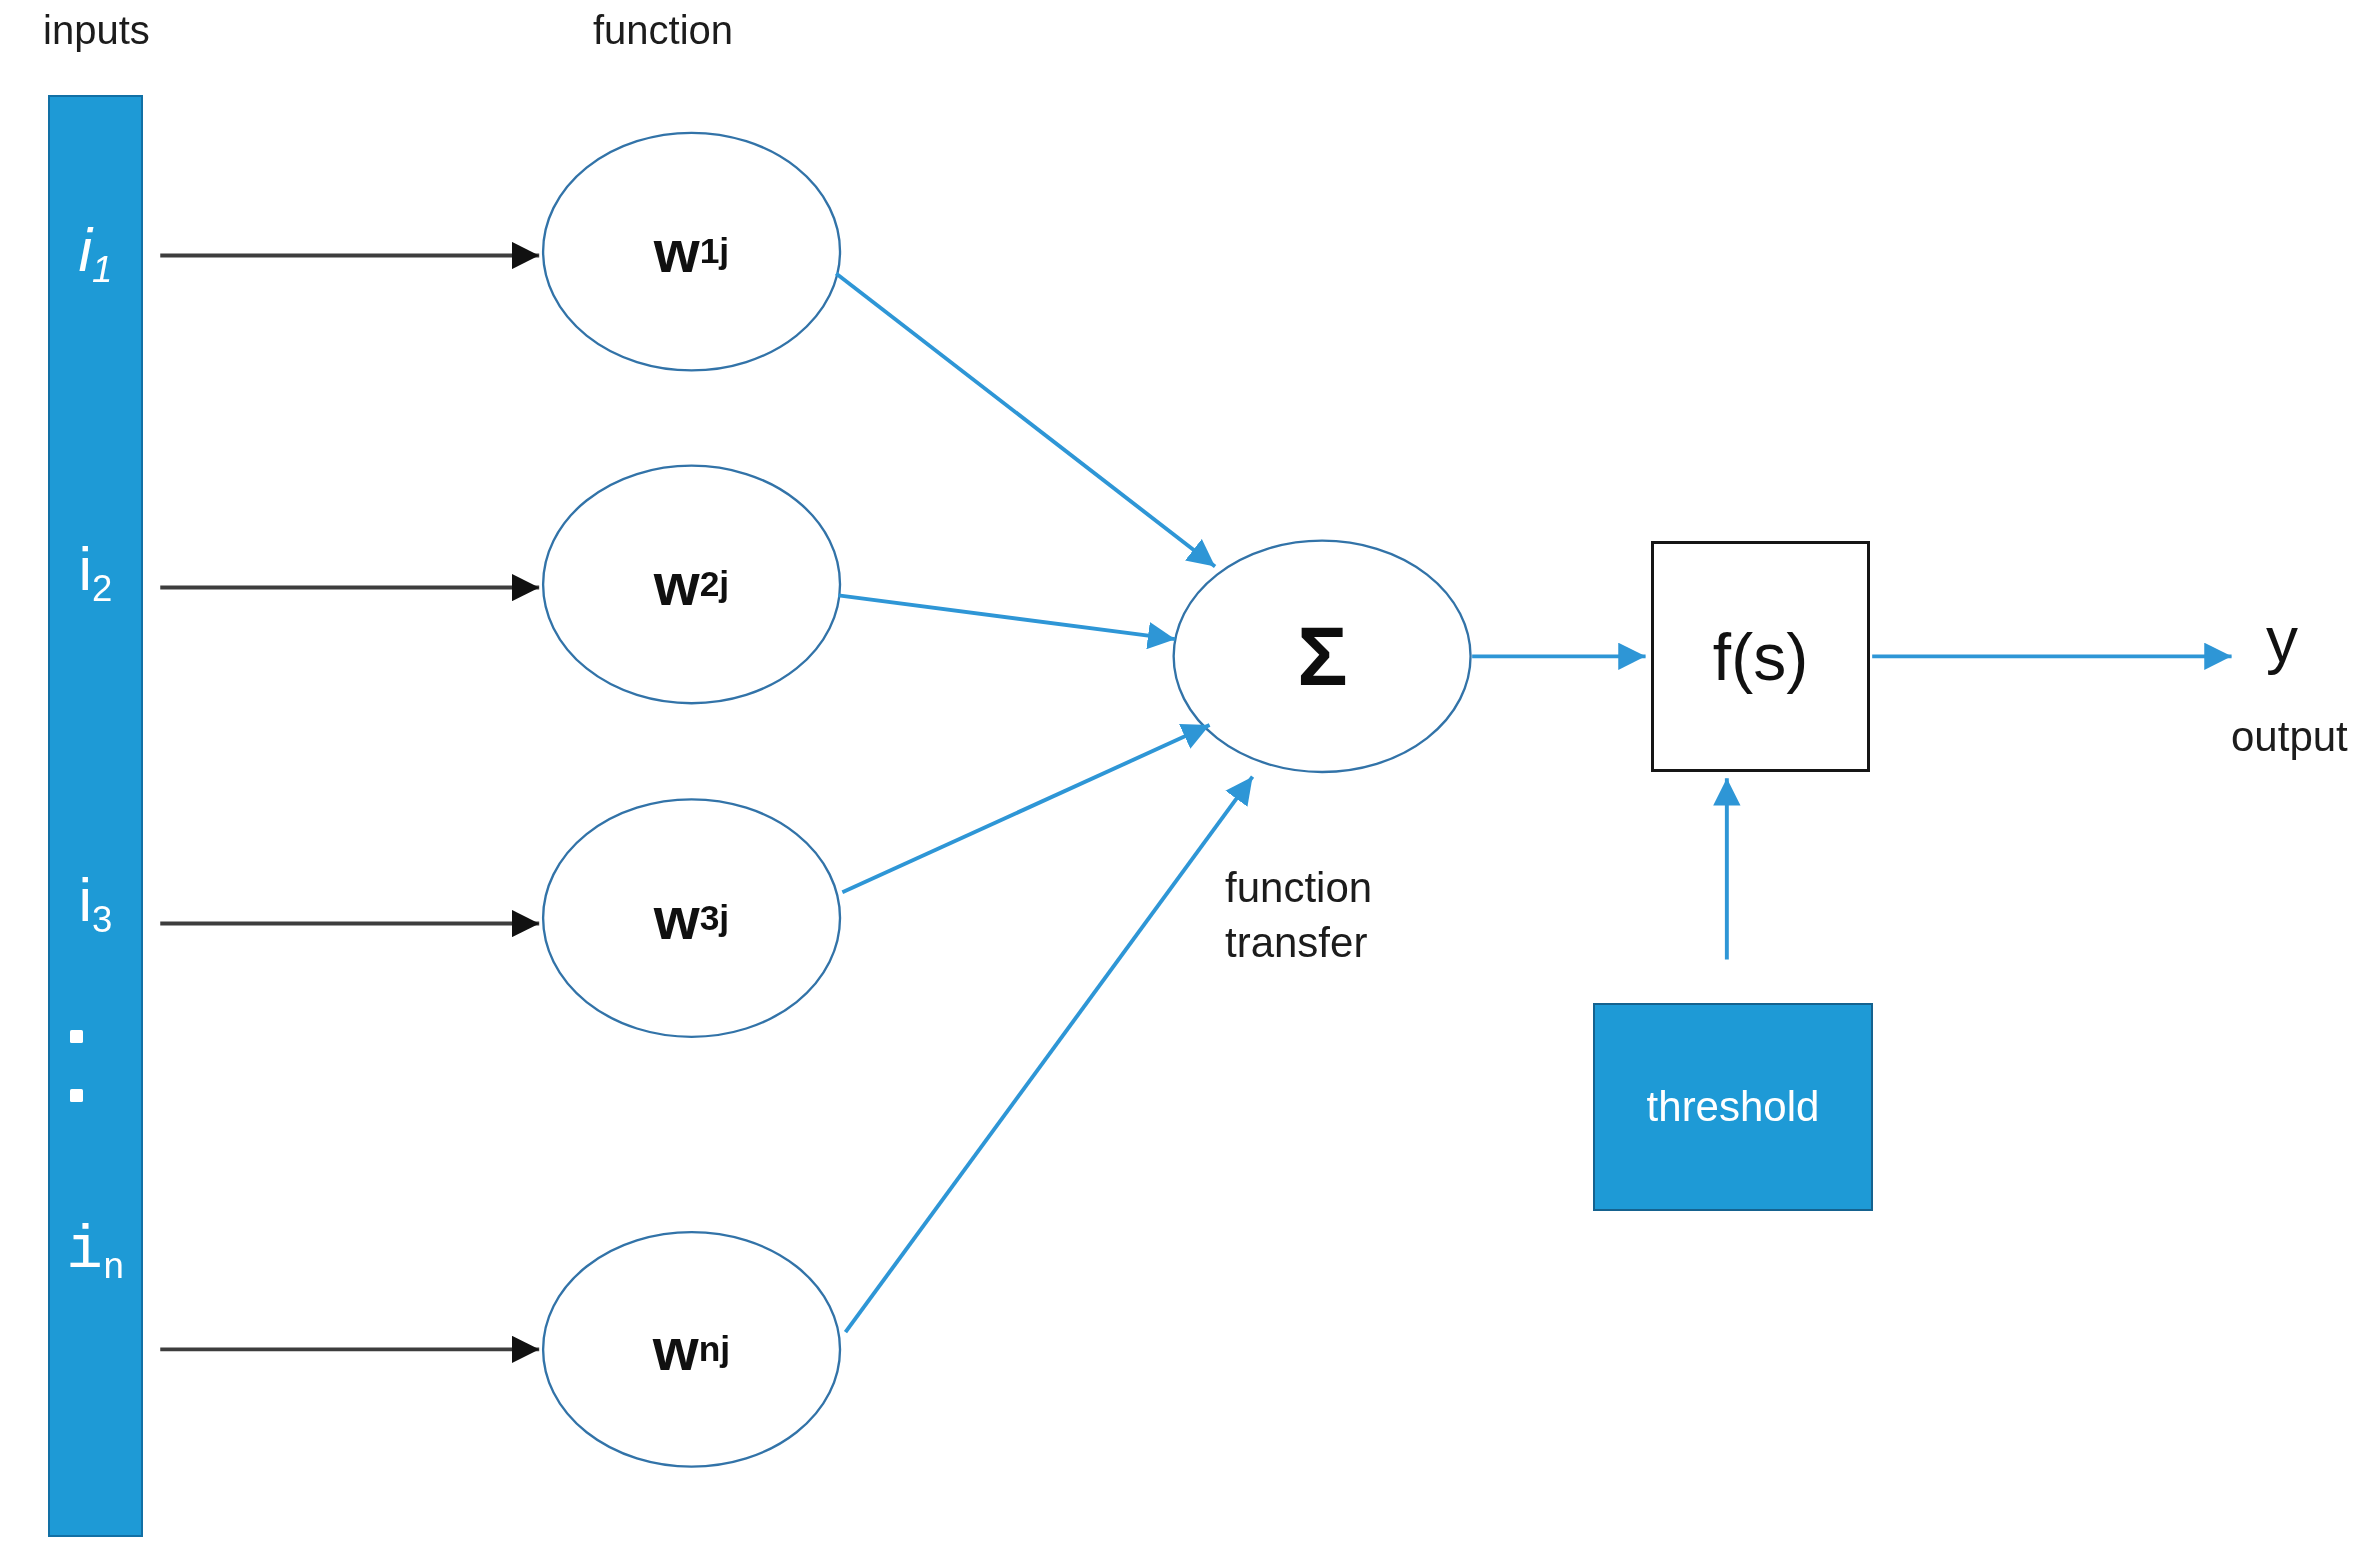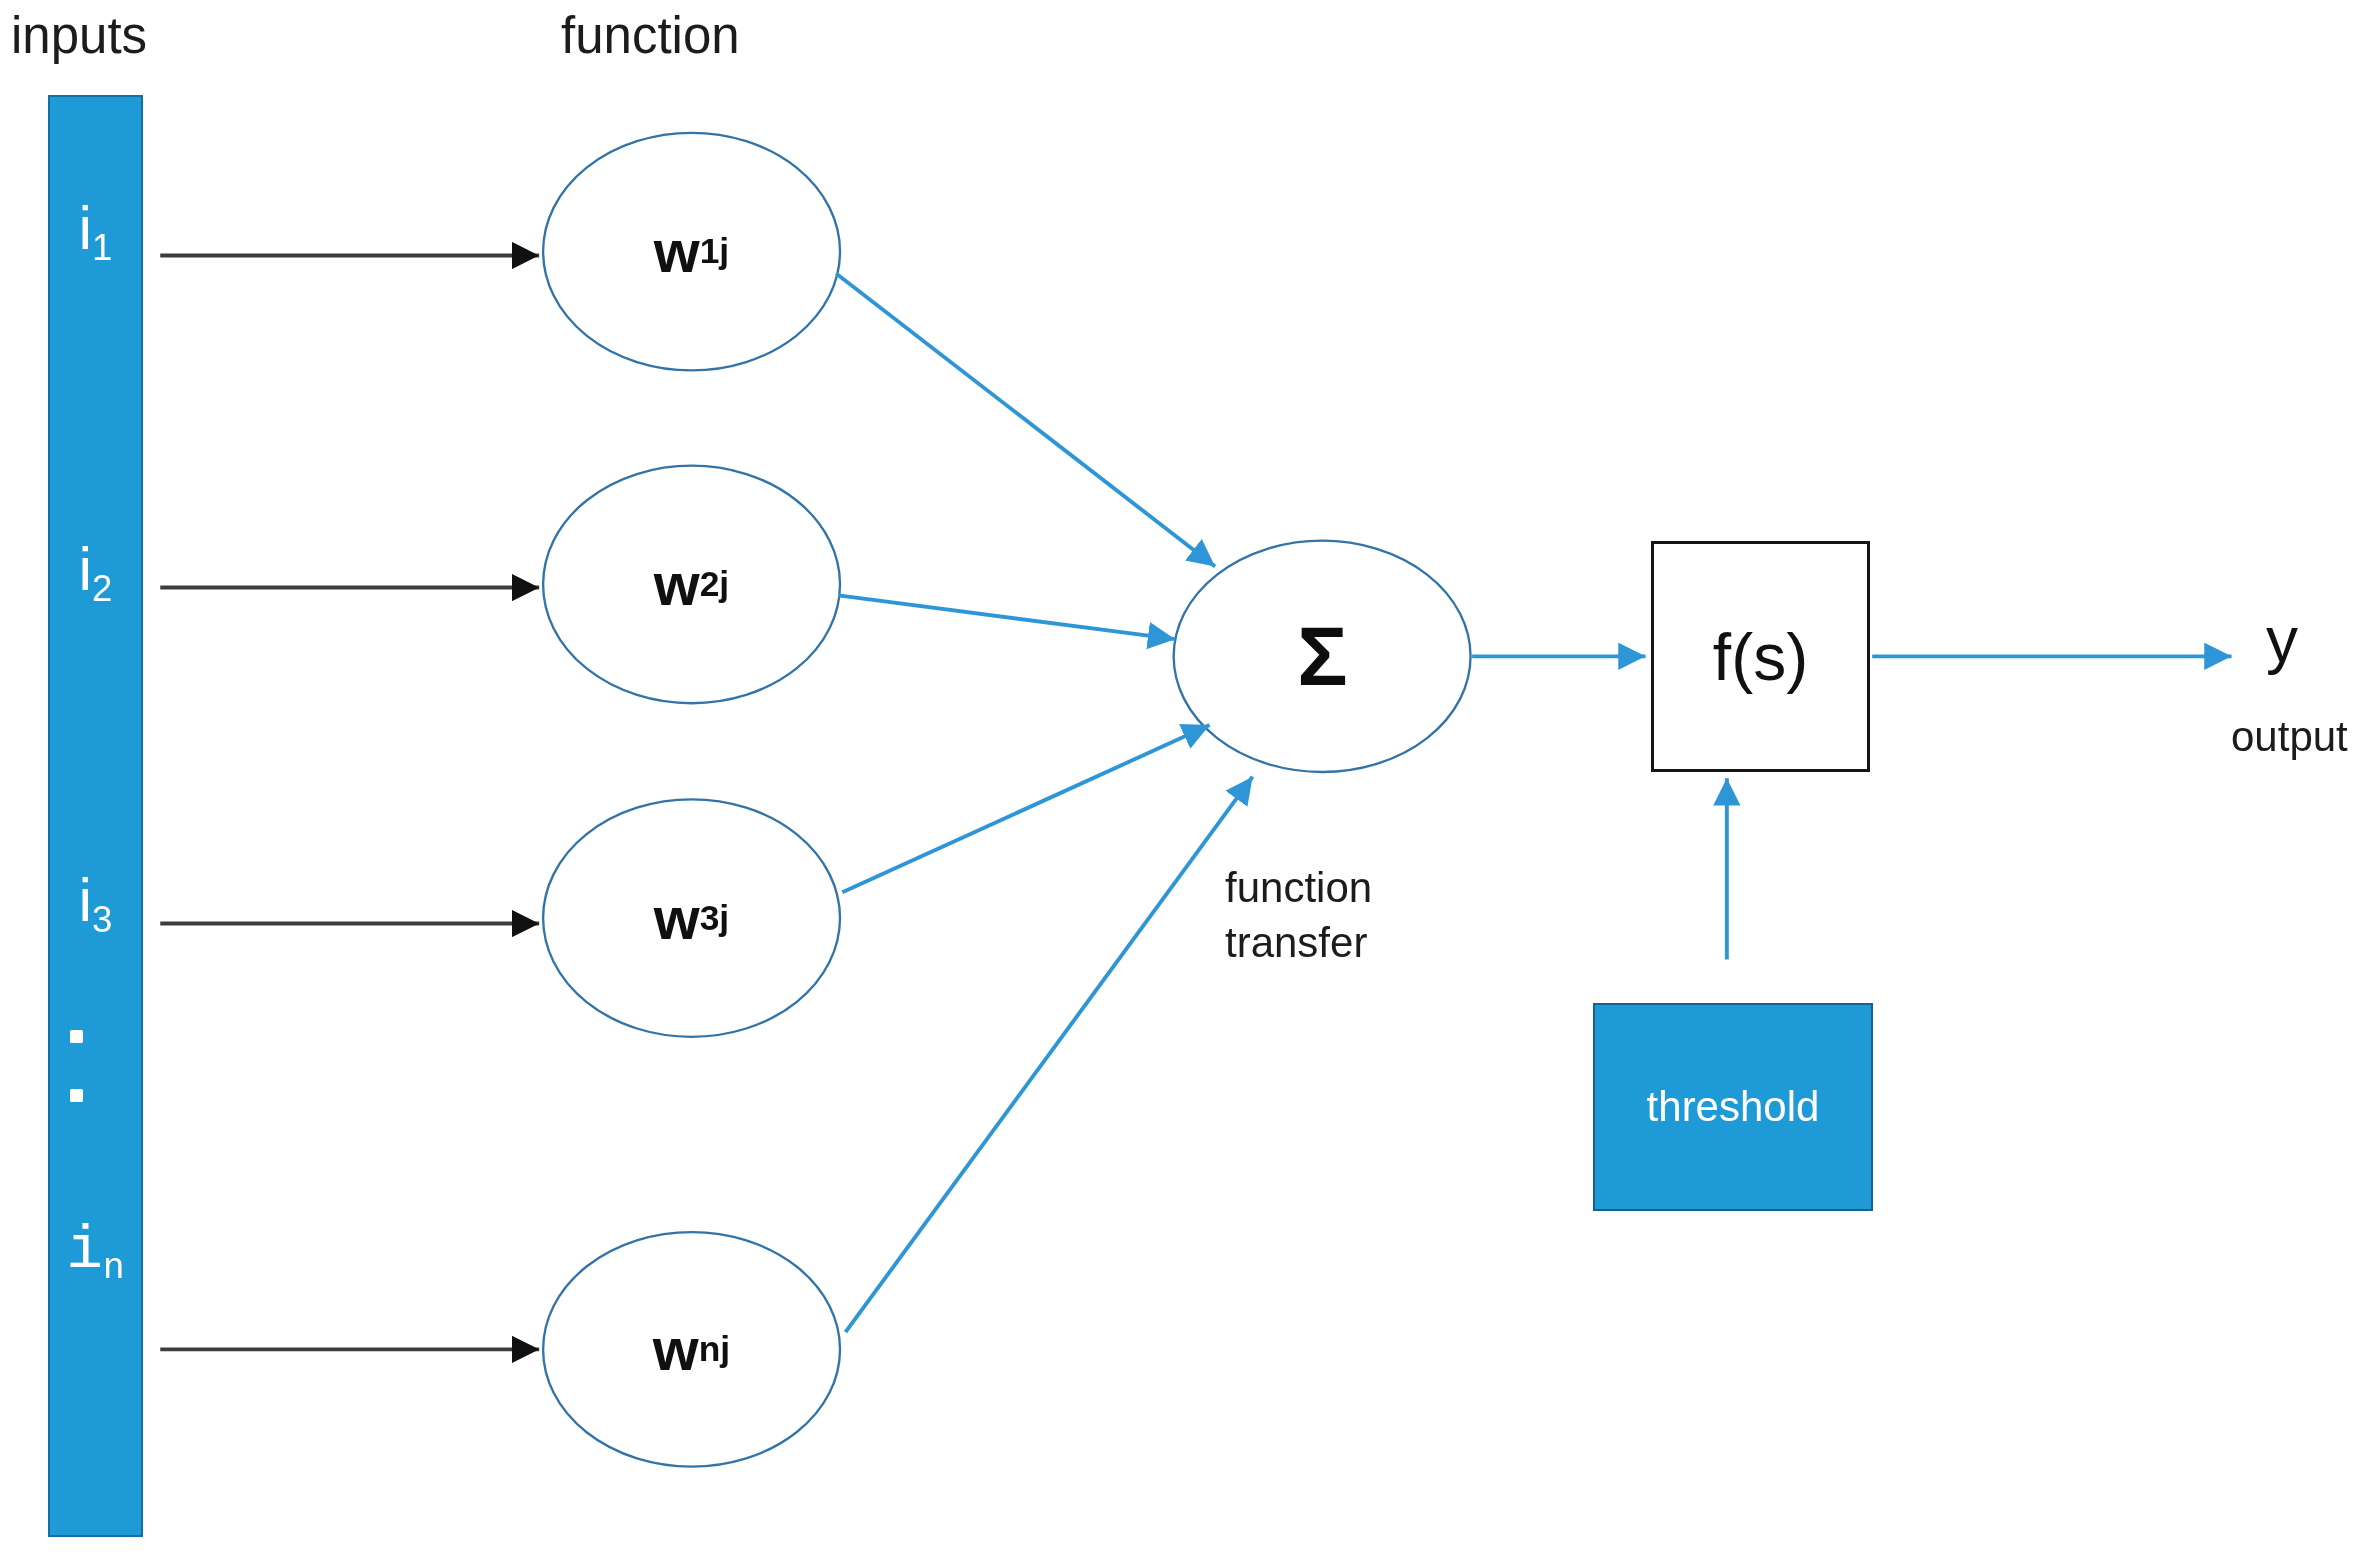--- a/index.html
+++ b/index.html
@@ -7,21 +7,21 @@
     position:relative;
     width:2377px;height:1558px;
     background:#ffffff;
     font-family:"Liberation Sans", sans-serif;
     overflow:hidden;
   }
   .abs{position:absolute;}
   svg.layer{position:absolute;left:0;top:0;width:2377px;height:1558px;}
 
   .heading{
-    font-size:51px;color:#1c1c1c;line-height:1.05;white-space:nowrap;
+    font-size:40px;color:#1c1c1c;line-height:1.05;white-space:nowrap;margin-left:32px;
   }
   .inputs-bar{
     left:48px;top:95px;width:95px;height:1442px;
     background:#1E9AD6;border:2.3px solid #1270A5;box-sizing:border-box;
   }
   .i-label{
     left:48px;width:95px;text-align:center;
     color:#ffffff;font-size:61px;line-height:1;white-space:nowrap;
   }
   .sub{font-size:0.6em;vertical-align:-0.3em;}
@@ -100,21 +100,21 @@
     <line x1="2396" y1="840" x2="2856" y2="840" stroke="#2E96D6" stroke-width="5" marker-end="url(#head-blue)"></line>
 
     <line x1="2210" y1="1228" x2="2210" y2="996" stroke="#2E96D6" stroke-width="5" marker-end="url(#head-blue)"></line>
   </svg>
 
   <div class="abs heading" style="left:11px;top:9.4px;">inputs</div>
   <div class="abs heading" style="left:561px;top:9.4px;">function</div>
 
   <div class="abs inputs-bar"></div>
 
-  <div class="abs i-label" style="top:198px;"><span>i</span><span class="sub">1</span></div>
+  <div class="abs i-label" style="top:220px;font-style:italic;"><span>i</span><span class="sub">1</span></div>
   <div class="abs i-label" style="top:539px;"><span>i</span><span class="sub">2</span></div>
   <div class="abs i-label" style="top:870px;"><span>i</span><span class="sub">3</span></div>
   <div class="abs i-label" style="top:1220px;font-family:Liberation Mono, monospace;"><span>i</span><span class="sub">n</span></div>
 
   <div class="abs dot" style="top:1030px;">.</div>
   <div class="abs dot" style="top:1089px;">.</div>
 
   <div class="abs node-label" style="left:543px;top:133px;width:297px;height:238px;">
       <span>w</span>
       <span class="sub">1j</span>

